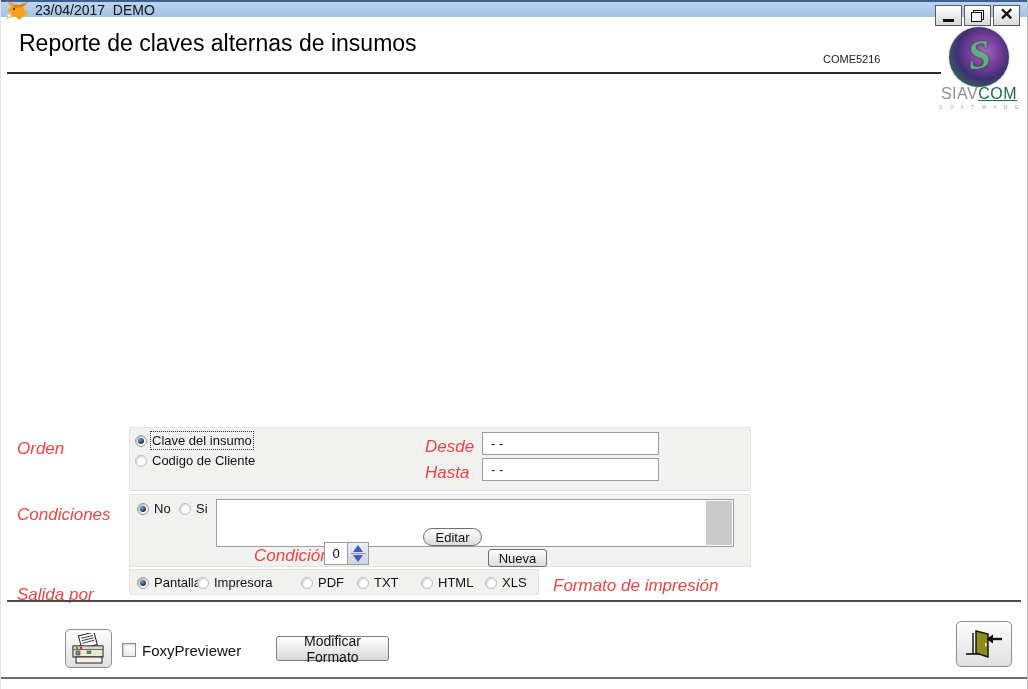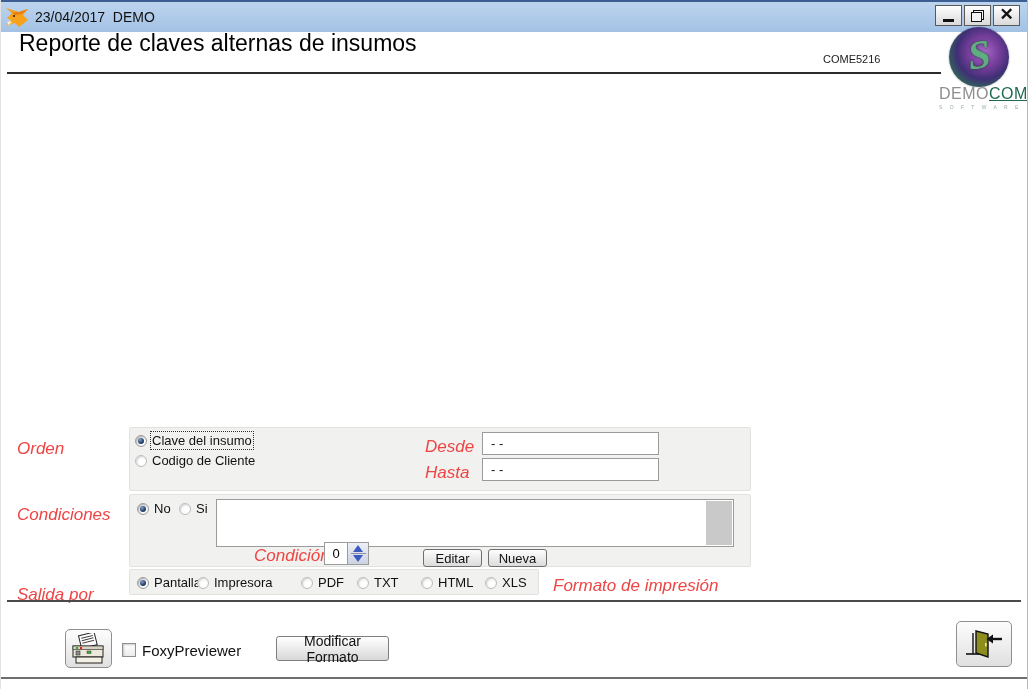--- a/index.html
+++ b/index.html
@@ -4,21 +4,21 @@
 <style>
   * { margin:0; padding:0; box-sizing:border-box; }
   html,body { background:#fff; }
   body { font-family:"Liberation Sans", sans-serif; }
   #window {
     position:relative; width:1028px; height:689px; background:#fff;
     overflow:hidden; border-right:1px solid #b9b9b9; border-left:1px solid #e3e3e3;
   }
   
   .titlebar {
-    position:absolute; top:0; left:0; width:100%; height:32px;
+    position:absolute; top:0; left:0; width:100%; height:17px;
     background:linear-gradient(#bdd4ee,#a3c2e4);
     border-top:2px solid #3c5e92;
     display:flex; align-items:center;
   }
   .fox-icon { width:24px; height:22px; margin-left:4px; }
   .title-text { margin-left:6px; font-size:14px; color:#111; white-space:pre; }
   .win-controls { position:absolute; right:7px; top:3px; display:flex; gap:2px; }
   .win-btn {
     width:27px; height:21px; background:linear-gradient(#ffffff,#d9d9d9);
     border:1px solid #5a5a5a; display:flex; align-items:center; justify-content:center;
@@ -142,21 +142,21 @@
   </div>
 
   <div class="page-title">Reporte de claves alternas de insumos</div>
   <div class="screen-code">COME5216</div>
   <div class="hline1"></div>
 
   <div class="logo">
     <div class="logo-sphere">
       <span class="logo-s">S</span>
     </div>
-    <div class="logo-name"><span class="g1">DEMO</span><span class="g2">COM</span></div>
+    <div class="logo-name"><span class="g1">SIAV</span><span class="g2">COM</span></div>
     <div class="logo-sub">S O F T W A R E</div>
   </div>
 
   <div class="form-label" style="left:16px; top:439px;">Orden</div>
   <div class="panel" style="left:128px; top:427px; width:622px; height:64px;"></div>
 
   <div class="radio-row" style="left:134px; top:433px;">
     <span class="radio checked"></span>
     <span class="focus-dotted">Clave del insumo</span>
   </div>
@@ -189,21 +189,21 @@
   <div class="form-label" style="left:253px; top:546px;">Condición</div>
   <div class="spinner">
     <span class="spin-val">0</span>
     <span class="spin-btn">
       <span class="tri-up"></span>
       <span class="tri-sep"></span>
       <span class="tri-down"></span>
     </span>
   </div>
 
-  <button class="small-btn" style="left:422px; top:549px; width:59px;">Editar</button>
+  <button class="small-btn" style="left:422px; top:528px; width:59px;border-radius:9px;">Editar</button>
   <button class="small-btn" style="left:487px; top:549px; width:59px;">Nueva</button>
 
   <div class="form-label" style="left:16px; top:575px;margin-top:10px;">Salida por</div>
   <div class="panel" style="left:128px; top:569px; width:410px; height:26px;"></div>
 
   <div class="radio-row" style="left:136px; top:575px;">
     <span class="radio checked"></span>
     <span>Pantalla</span>
   </div>
   <div class="radio-row" style="left:196px; top:575px;">

